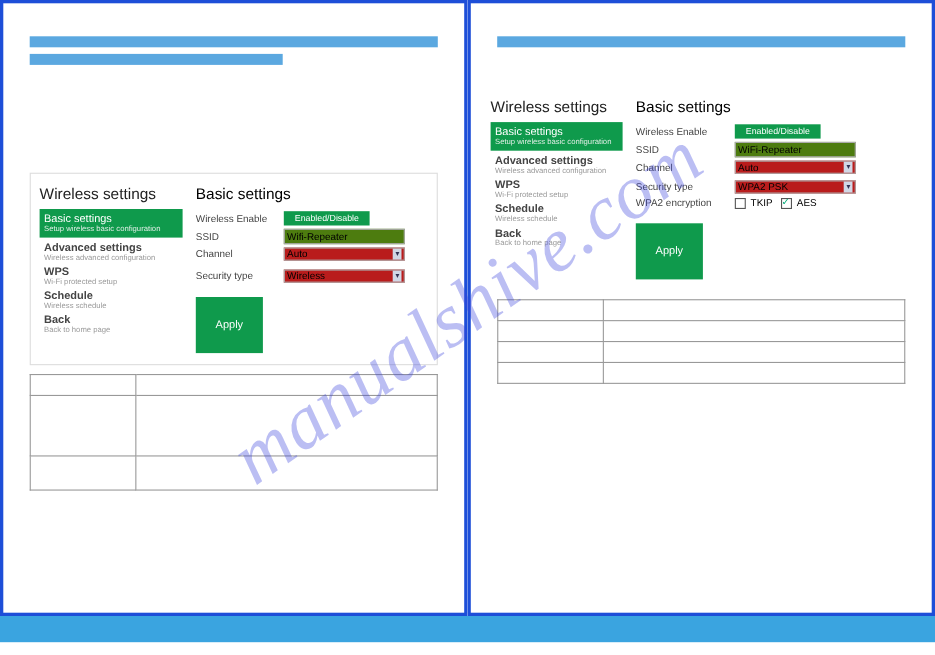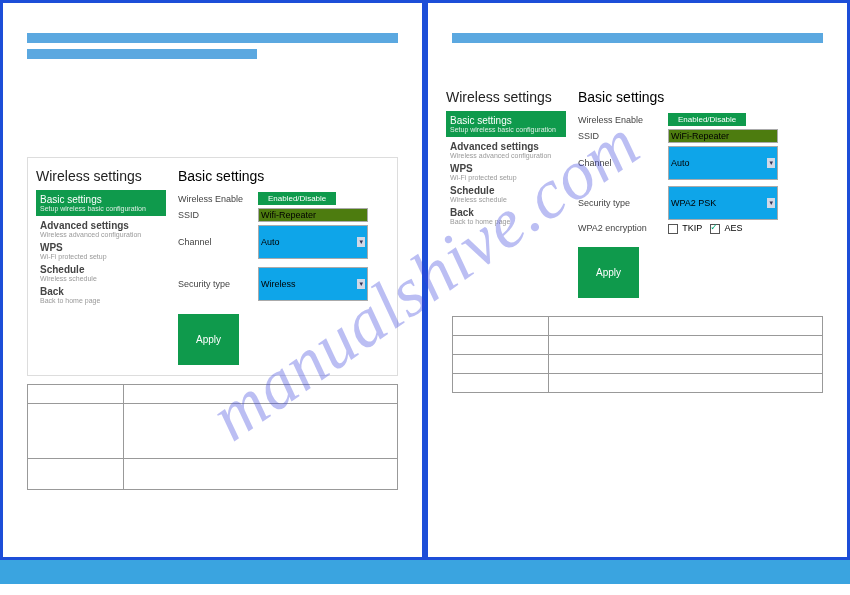--- a/index.html
+++ b/index.html
@@ -138,24 +138,24 @@
     border: 1px solid #aaa;
     font-size: 9px;
     padding: 1px 2px;
     width: 110px;
     box-sizing: border-box;
     background: #4d7c0f;
   }
   .select-field {
     border: 1px solid #aaa;
     font-size: 9px;
-    padding: 11px 2px;
+    padding: 0 2px;
     width: 110px;
     box-sizing: border-box;
-    background: #0ea5e9;
+    background: #b91c1c;
     display: flex;
     justify-content: space-between;
     align-items: center;
   }
   .select-field .arrow {
     font-size: 7px;
     background: #d0d8e6;
     padding: 1px 2px;
     color: #335;
   }

